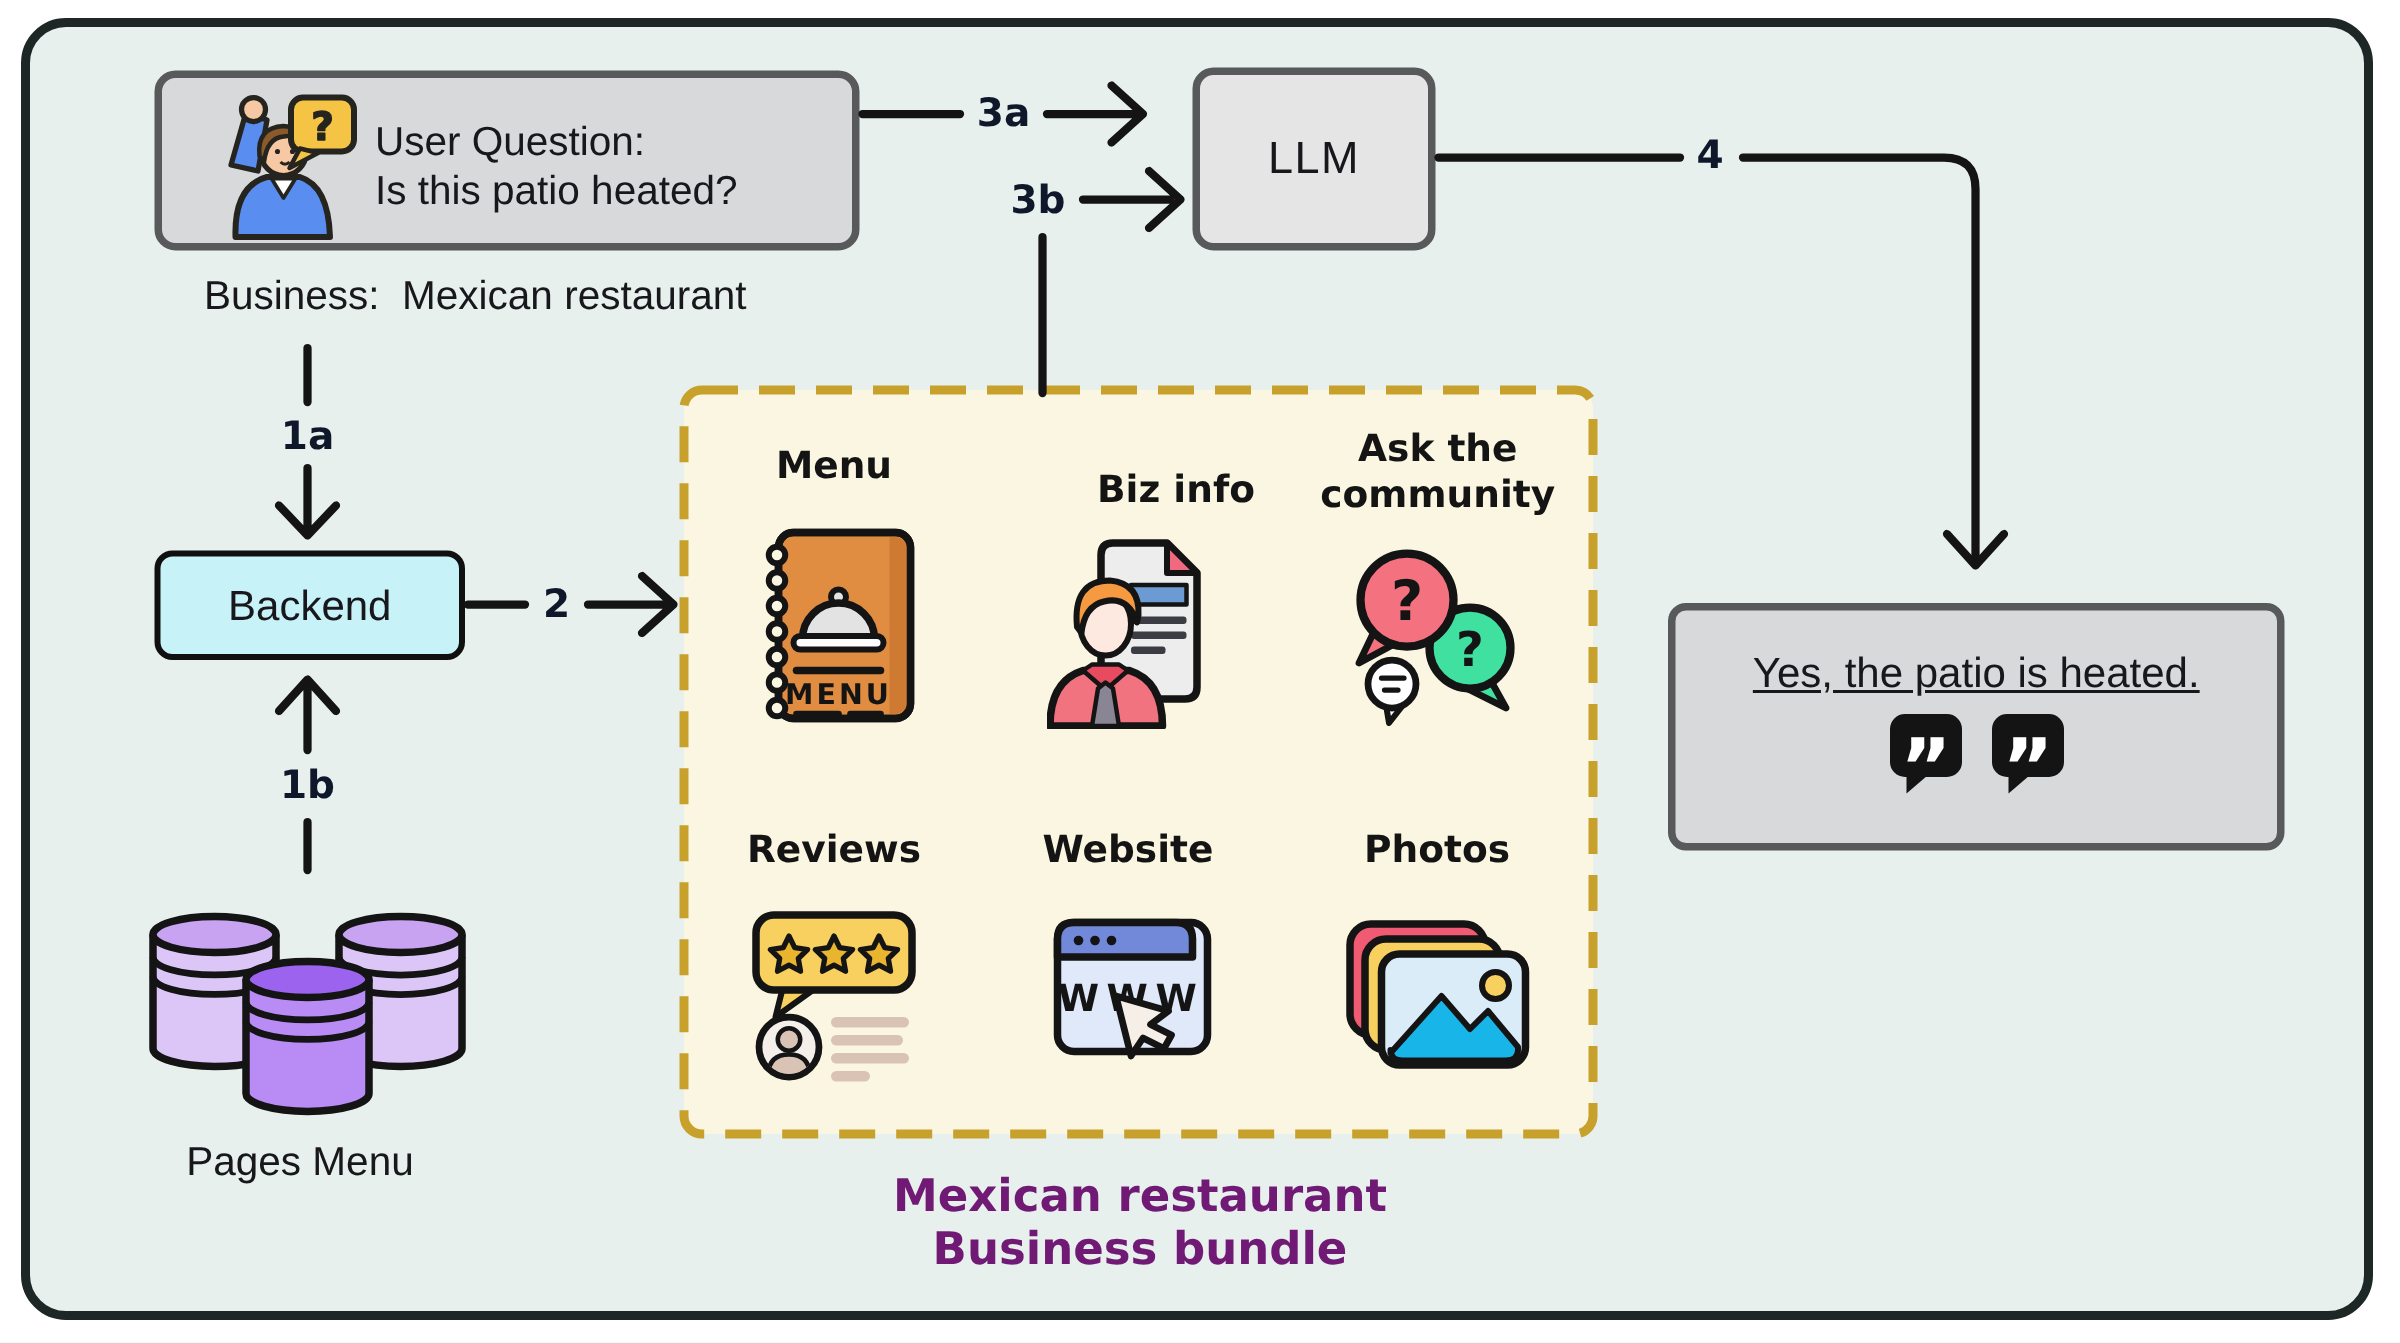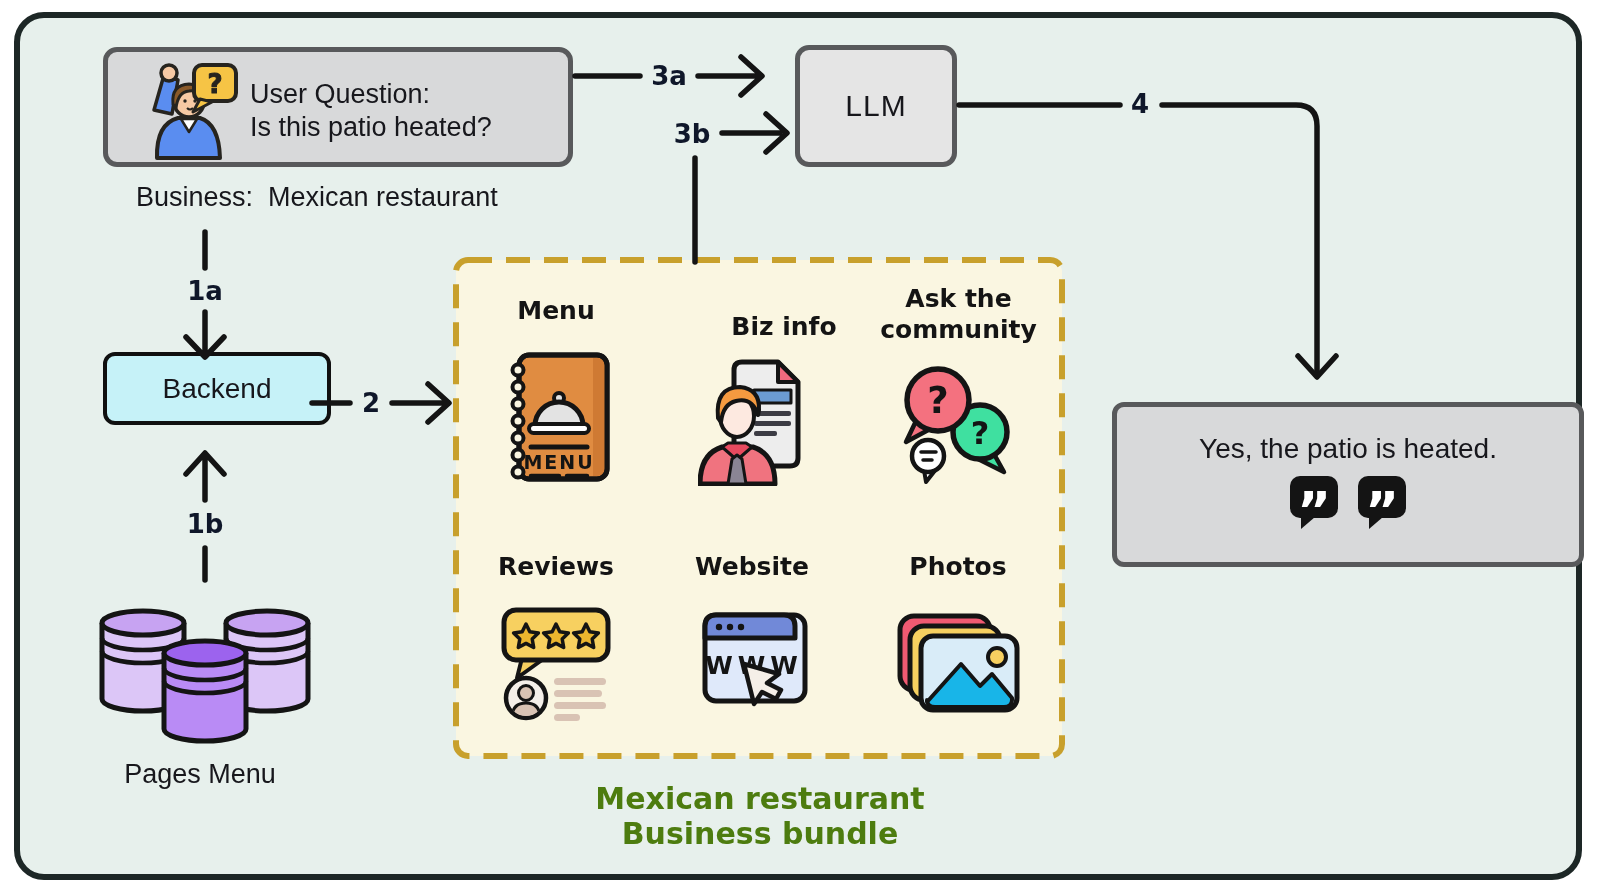--- a/index.html
+++ b/index.html
@@ -27,21 +27,21 @@
     font-weight:bold;font-size:26px;color:#0f172a;white-space:nowrap;text-align:center;
   }
   .cell-label{
     position:absolute;transform:translate(-50%,-50%);
     font-family:"DejaVu Sans","Liberation Sans",sans-serif;
     font-weight:bold;font-size:25px;color:#141414;text-align:center;line-height:31px;
   }
   .caption{
     position:absolute;transform:translate(-50%,-50%);
     font-family:"DejaVu Sans","Liberation Sans",sans-serif;
-    font-weight:bold;font-size:30px;color:#4d7c0f;white-space:nowrap;
+    font-weight:bold;font-size:30px;color:#701a75;white-space:nowrap;
   }
   .overlay{position:absolute;left:0;top:0;pointer-events:none;}
   svg text{font-family:"DejaVu Sans","Liberation Sans",sans-serif;}
 </style>
 </head>
 <body>
 
 <div class="frame"></div>
 
 <svg class="abs" style="left:452px;top:256px;" width="614" height="504" viewBox="0 0 614 504">
@@ -66,21 +66,21 @@
     </g>
   </svg>
   <div class="abs body-text" style="left:142px;top:26px;line-height:33px;">
     <div>User Question:</div>
     <div>Is this patio heated?</div>
   </div>
 </div>
 
 <div class="abs body-text" style="left:136px;top:182px;white-space:pre;">Business:  Mexican restaurant</div>
 
-<div class="box cyan-box" style="left:103px;top:352px;width:228px;height:73px;">
+<div class="box cyan-box" style="left:103px;top:367px;width:207px;height:73px;">
   <span class="body-text" style="font-size:28px;">Backend</span>
 </div>
 
 <div class="box green-box" style="left:795px;top:45px;width:162px;height:122px;">
   <span class="body-text" style="font-size:30px;letter-spacing:1px;">LLM</span>
 </div>
 
 <svg class="abs" style="left:95px;top:598px;" width="220" height="158" viewBox="0 0 220 158">
   <g stroke="#141414" stroke-width="5" stroke-linejoin="round">
     <path d="M7 25 V101 A41 12 0 0 0 89 101 V25" fill="#dcc6f7"></path>
@@ -199,21 +199,21 @@
     <rect x="14" y="14" width="90" height="74" rx="14" fill="#f7d060" stroke-width="5"></rect>
     <rect x="25" y="24" width="96" height="74" rx="12" fill="#d9ecf8" stroke-width="5"></rect>
     <path d="M31 90 L65 52 L84 74 L96 62 L116 86 L116 88 q0 7 -8 7 H39 q-8 0 -8 -7 Z" fill="#18b5e8" stroke-width="4"></path>
     <circle cx="101" cy="45" r="9" fill="#f7d060" stroke-width="4"></circle>
   </g>
 </svg>
 
 <span class="caption" style="left:760px;top:798px;">Mexican restaurant</span>
 <span class="caption" style="left:760px;top:833px;">Business bundle</span>
 
-<div class="box gray-box" style="left:1112px;top:402px;width:472px;height:165px;border-radius:12px;display:block;">
+<div class="box gray-box" style="left:1112px;top:402px;width:411px;height:165px;border-radius:12px;display:block;text-decoration:underline;">
   <div class="body-text" style="font-size:28px;text-align:center;margin-top:26px;">Yes, the patio is heated.</div>
   <div style="display:flex;justify-content:center;gap:14px;margin-top:8px;">
     <svg width="54" height="58" viewBox="0 0 54 58">
       <rect x="3" y="3" width="48" height="42" rx="10" fill="#141414"></rect>
       <path d="M14 44 L14 56 L28 44 Z" fill="#141414"></path>
       <text x="27" y="56" text-anchor="middle" font-size="52" font-weight="bold" fill="#ffffff">”</text>
     </svg>
     <svg width="54" height="58" viewBox="0 0 54 58">
       <rect x="3" y="3" width="48" height="42" rx="10" fill="#141414"></rect>
       <path d="M14 44 L14 56 L28 44 Z" fill="#141414"></path>

